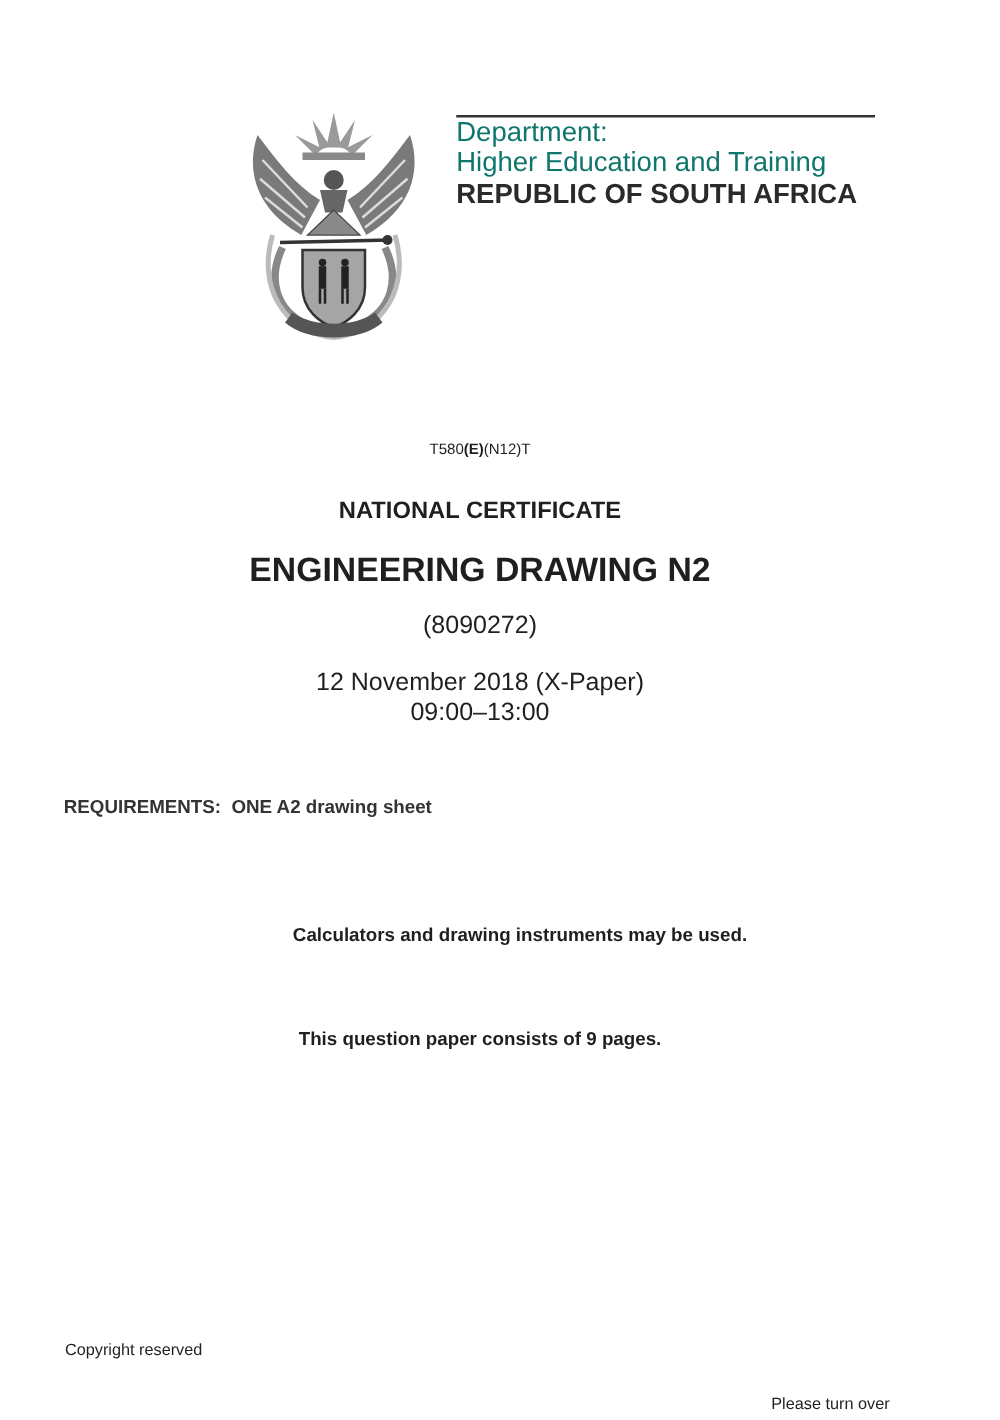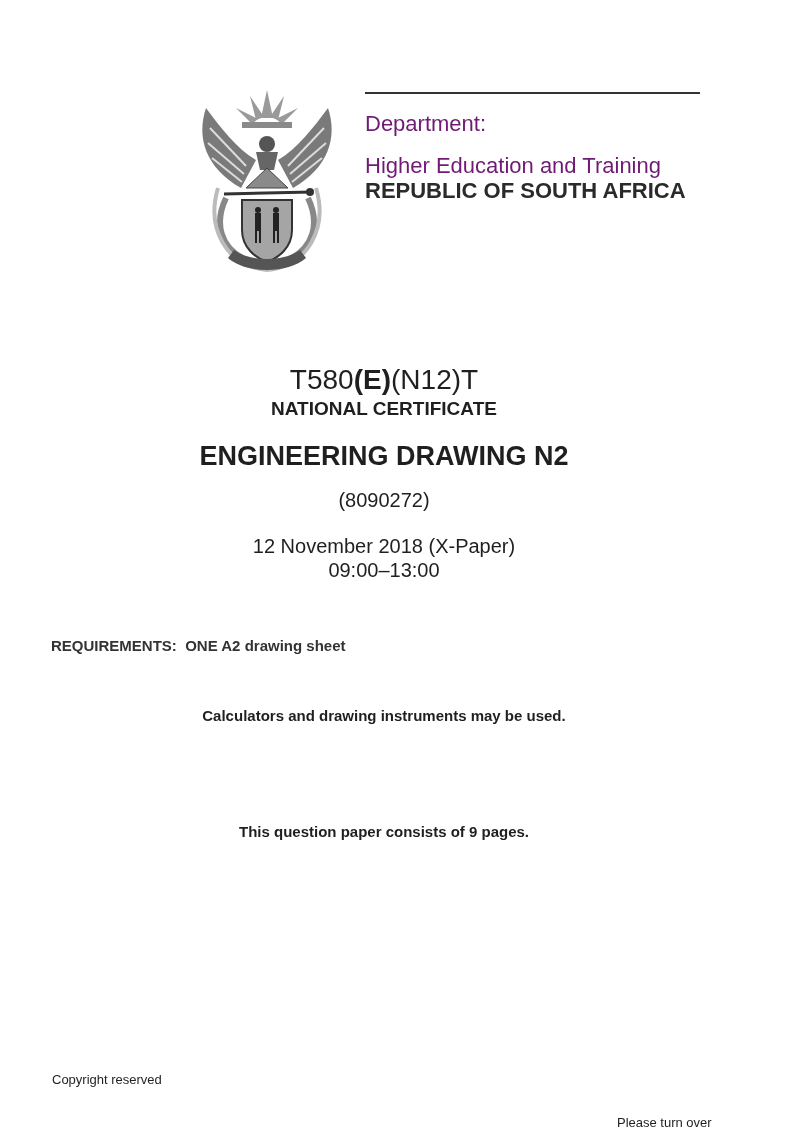--- a/index.html
+++ b/index.html
@@ -2,31 +2,31 @@
 <html><head>
   <meta charset="utf-8">
   <style>
     html, body { margin: 0; padding: 0; background: #ffffff; }
     body { width: 800px; height: 1136px; position: relative; overflow: hidden; color: #1f1f1f; font-family: "Liberation Sans", sans-serif; }
     .abs { position: absolute; }
     .crest { left: 196px; top: 88px; width: 142px; height: 186px; }
     .brand { left: 365px; top: 86px; width: 340px; }
     .brand-title { font-family: "DejaVu Sans", sans-serif; font-size: 38px; line-height: 36px; color: #2a2a2a; letter-spacing: -0.5px; }
     .brand-rule { margin-top: 6px; width: 335px; height: 2px; background: #333; }
-    .brand-dept { margin-top: 18px; font-size: 22px; line-height: 24px; color: #701a75; }
+    .brand-dept { margin-top: 0; font-size: 22px; line-height: 24px; color: #0f766e; }
     .brand-rsa { font-size: 22px; line-height: 26px; font-weight: bold; color: #2a2a2a; }
     .center { left: 0; width: 768px; text-align: center; }
-    .code { top: 364px; font-size: 28px; }
+    .code { top: 352px; font-size: 12px; }
     .code b { font-weight: bold; }
     .nc { top: 398px; font-size: 19px; font-weight: bold; }
     .ed { top: 441px; font-size: 27px; font-weight: bold; }
     .num { top: 489px; font-size: 20px; }
     .date { top: 534px; font-size: 20px; font-weight: normal; line-height: 24px; }
     .req { left: 51px; top: 637px; font-size: 15px; font-weight: bold; color: #333; }
-    .calc { top: 707px; font-size: 15px; font-weight: bold; }
+    .calc { top: 740px; font-size: 15px; font-weight: bold; padding-left: 32px; }
     .pages { top: 823px; font-size: 15px; font-weight: bold; }
     .copy { left: 52px; top: 1072px; font-size: 13px; text-align: right; }
     .turn { left: 617px; top: 1070px; font-size: 13px; margin-top: 45px; }
   </style>
 </head>
 <body>
 
 <div class="abs crest">
   <svg width="142" height="186" viewBox="0 0 142 186">
 

